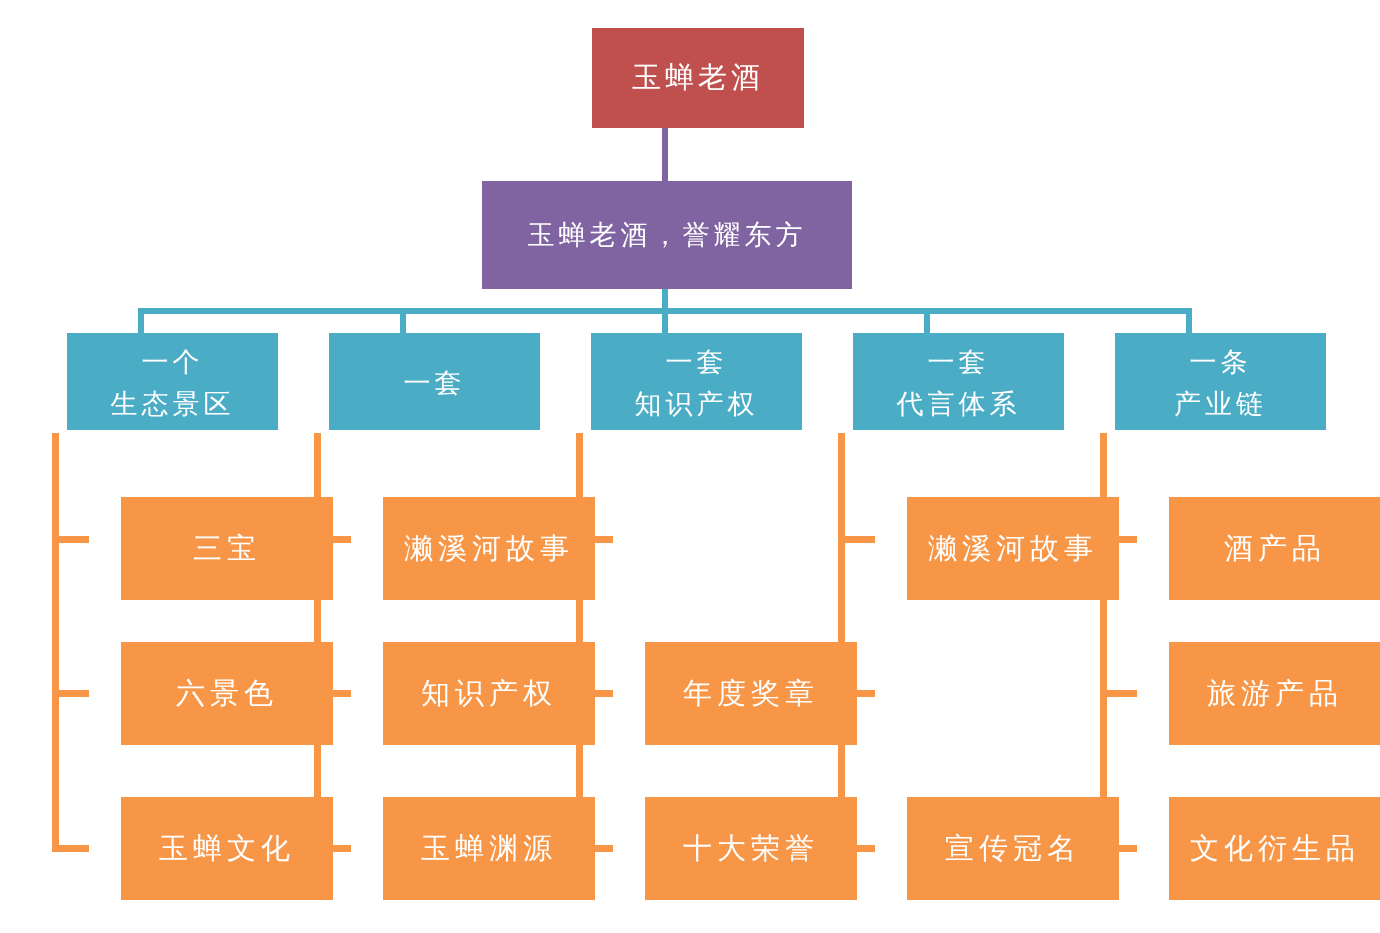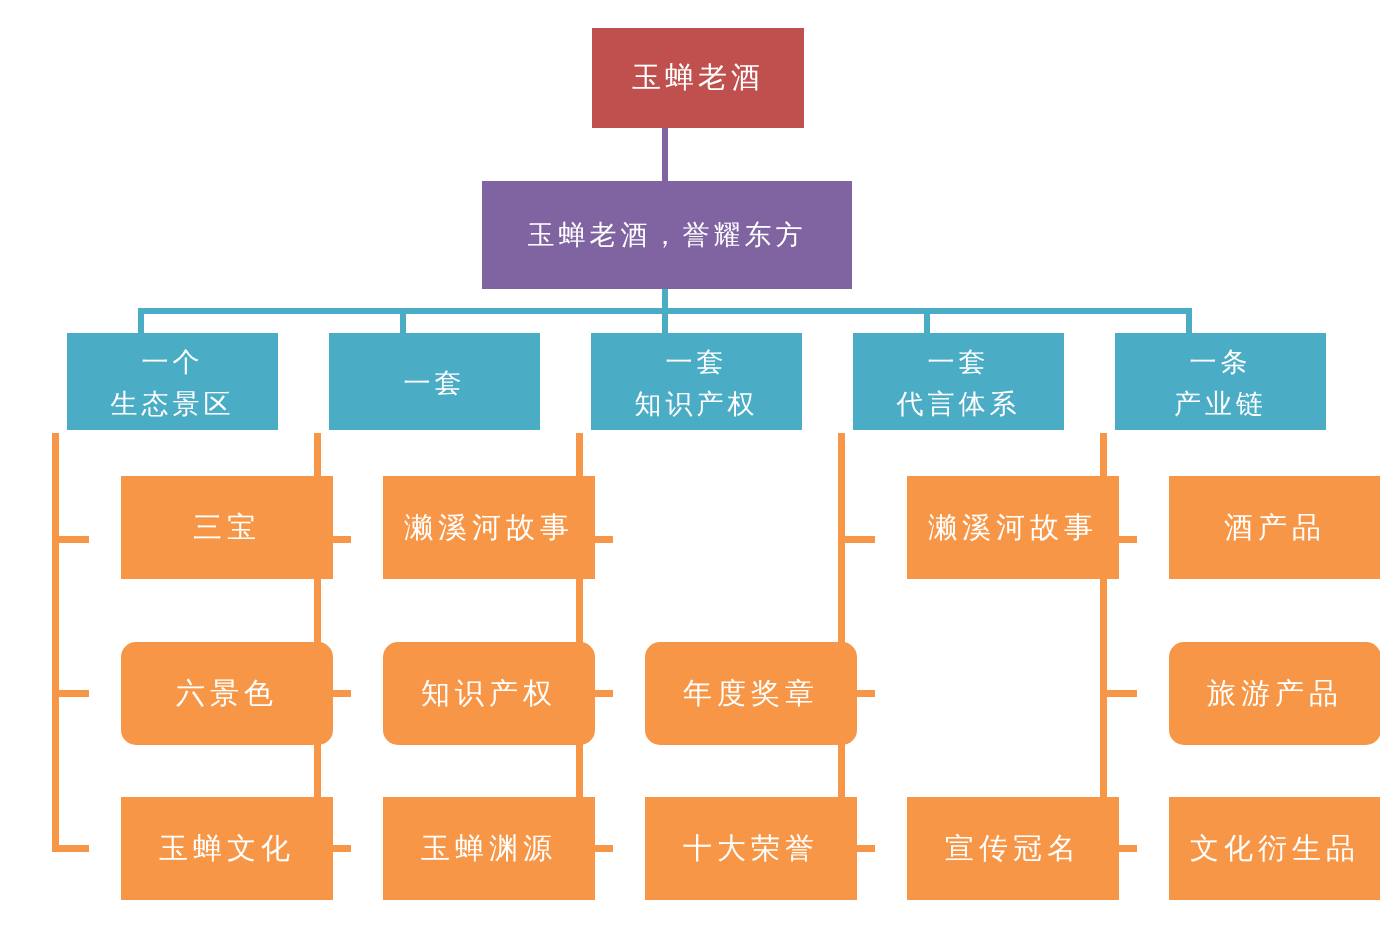--- a/index.html
+++ b/index.html
@@ -92,22 +92,22 @@
   .stub.r2 { top: 357px; }
   .stub.r3 { top: 512px; }
 
   .item-box {
     left: 54px;
     width: 212px; height: 103px;
     background: #f79646;
     font-size: 29px;
     letter-spacing: 5px;
   }
-  .item-box.r1 { top: 143px; }
-  .item-box.r2 { top: 309px; border-radius: 15px; }
+  .item-box.r1 { top: 164px; }
+  .item-box.r2 { top: 309px; }
   .item-box.r3 { top: 464px; }
 </style>
 </head>
 <body>
 
 <div class="canvas">
 
   <div class="box root-box">玉蝉老酒</div>
 
   <div class="conn purple conn-root-slogan"></div>

